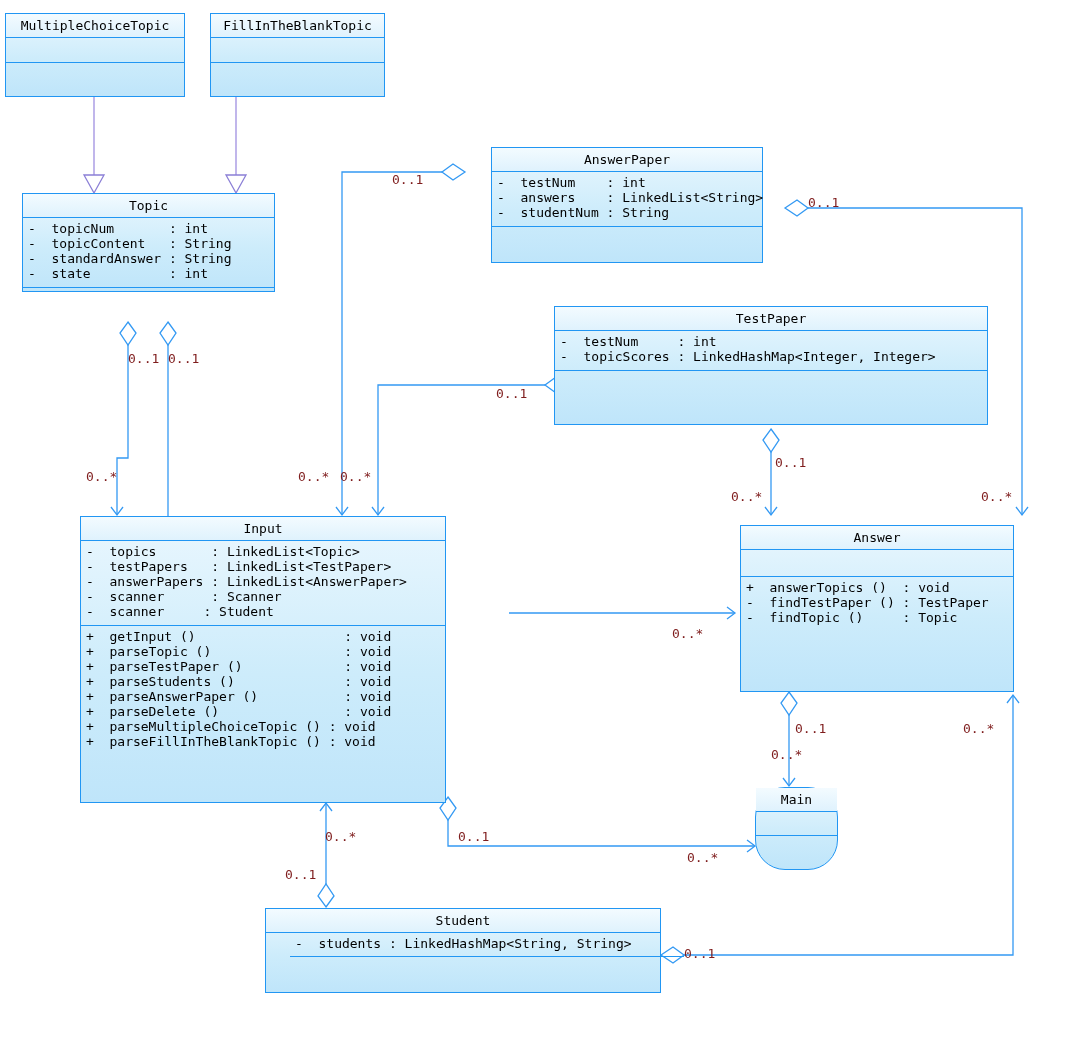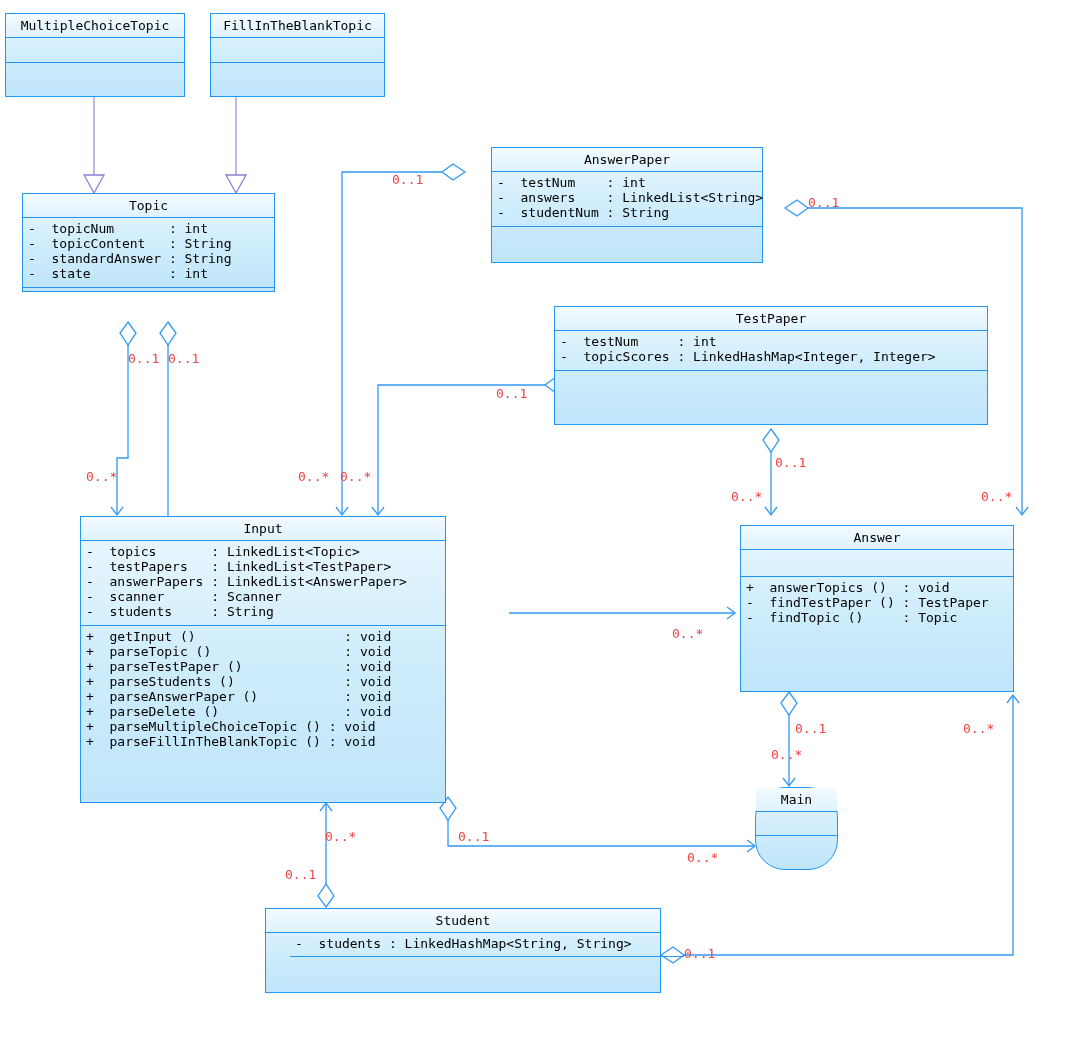--- a/index.html
+++ b/index.html
@@ -34,21 +34,21 @@
     font-size:13px;line-height:15px;
     white-space:pre;
     flex:none;
   }
   .cls .compart:last-child{border-bottom:none;flex:1 1 auto;}
   .cls .compart.empty{padding:0;}
 
   
   .mult{
     position:absolute;font-size:13px;line-height:13px;
-    white-space:pre;color:#ef4444;
+    white-space:pre;color:#7f1d1d;
     font-family:"DejaVu Sans Mono","Liberation Mono",monospace;
   }
 </style>
 </head>
 <body>
 
 <div id="canvas">
 
   <svg class="lines" viewBox="0 0 1079 1045" width="1079" height="1045">
     <defs>
@@ -169,21 +169,21 @@
   </div>
 
   <div class="cls" style="left:554px;top:306px;width:434px;height:119px;">
     <div class="title">TestPaper</div>
     <div class="compart" style="height:40px;"><span>-  testNum     : int</span><br><span>-  topicScores : LinkedHashMap&lt;Integer, Integer&gt;</span></div>
     <div class="compart empty"></div>
   </div>
 
   <div class="cls" style="left:80px;top:516px;width:366px;height:287px;">
     <div class="title">Input</div>
-    <div class="compart" style="height:85px;"><span>-  topics       : LinkedList&lt;Topic&gt;</span><br><span>-  testPapers   : LinkedList&lt;TestPaper&gt;</span><br><span>-  answerPapers : LinkedList&lt;AnswerPaper&gt;</span><br><span>-  scanner      : Scanner</span><br><span>-  students     : String</span></div>
+    <div class="compart" style="height:85px;"><span>-  topics       : LinkedList&lt;Topic&gt;</span><br><span>-  testPapers   : LinkedList&lt;TestPaper&gt;</span><br><span>-  answerPapers : LinkedList&lt;AnswerPaper&gt;</span><br><span>-  scanner      : Scanner</span><br><span>-  scanner     : Student</span></div>
     <div class="compart"><span>+  getInput ()                   : void</span><br><span>+  parseTopic ()                 : void</span><br><span>+  parseTestPaper ()             : void</span><br><span>+  parseStudents ()              : void</span><br><span>+  parseAnswerPaper ()           : void</span><br><span>+  parseDelete ()                : void</span><br><span>+  parseMultipleChoiceTopic () : void</span><br><span>+  parseFillInTheBlankTopic () : void</span></div>
   </div>
 
   <div class="cls" style="left:740px;top:525px;width:274px;height:167px;">
     <div class="title">Answer</div>
     <div class="compart empty" style="height:27px;"></div>
     <div class="compart"><span>+  answerTopics ()  : void</span><br><span>-  findTestPaper () : TestPaper</span><br><span>-  findTopic ()     : Topic</span></div>
   </div>
 
   <div class="cls" style="left:755px;top:787px;width:83px;height:83px;border-radius:30px;">

